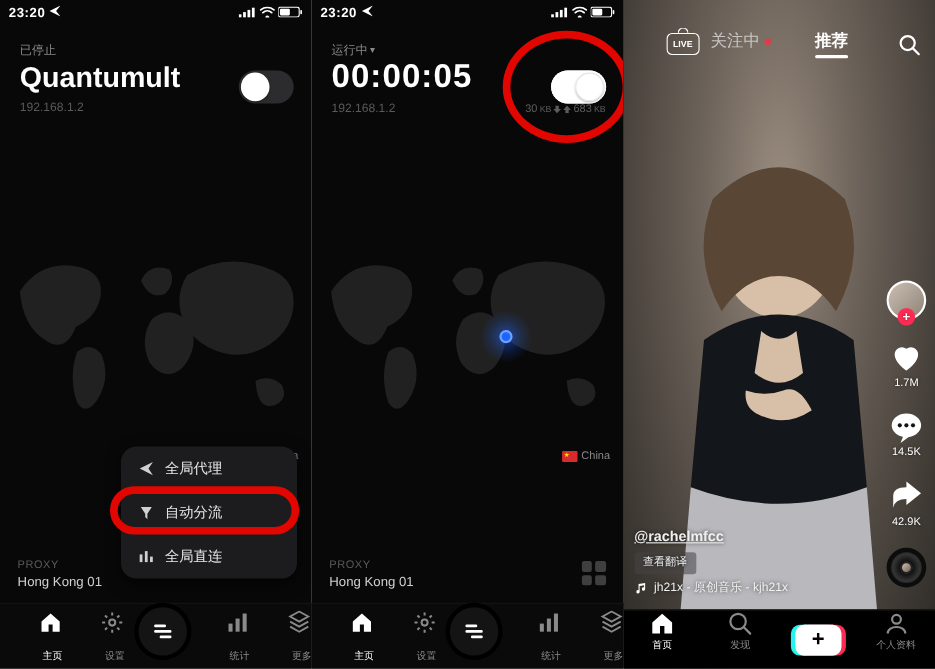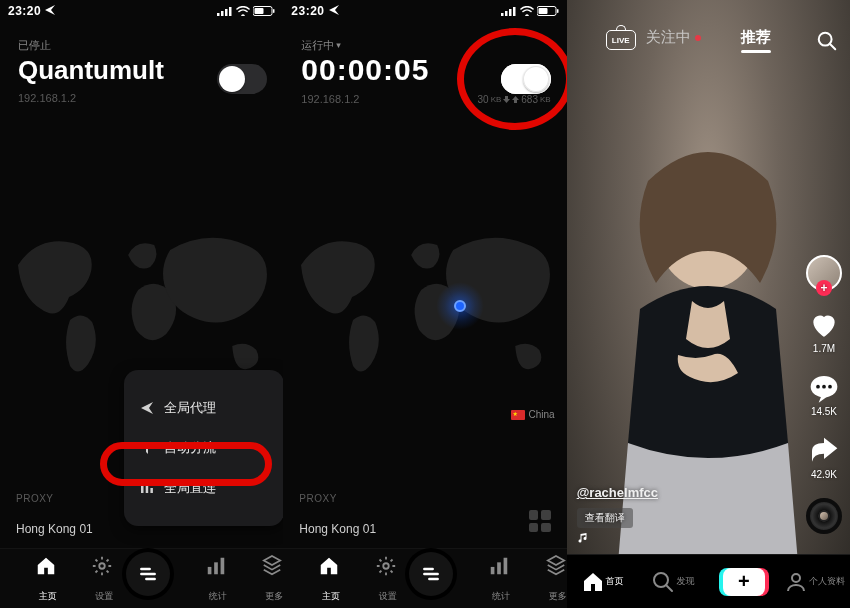--- a/index.html
+++ b/index.html
@@ -43,26 +43,26 @@
   .flag .star { position:absolute; left:2px; top:1px; font-size:6px; color:#ffde00; line-height:1; }
 
   
   .pulse { position: absolute; left: 177px; top: 306px; }
   .pulse .ring { position:absolute; width:48px; height:48px; left:-24px; top:-24px; border-radius:50%; background: radial-gradient(circle, rgba(30,100,255,.55) 0%, rgba(30,100,255,.15) 45%, rgba(30,100,255,0) 70%); }
   .pulse .dot { position:absolute; width:12px; height:12px; left:-6px; top:-6px; border-radius:50%; background:#1e64ff; border:2px solid #6ea2ff; }
 
   
   .proxy-block { position:absolute; left: 16px; bottom: 72px; }
   .proxy-label { font-size: 10px; color:#5a5a5a; letter-spacing:.5px; }
-  .proxy-val { font-size: 12px; color:#cfcfcf; margin-top:18px;text-align:right; }
+  .proxy-val { font-size: 12px; color:#cfcfcf; margin-top:3px;text-align:right; }
   .gridicon { position:absolute; right:16px; bottom:76px; width:22px; height:22px; display:grid; grid-template:1fr 1fr/1fr 1fr; gap:3px; }
   .gridicon span{ background:#3f3f3f; border-radius:2px; }
 
   
-  .popup { position:absolute; left:124px; bottom:82px; width:160px; background:#1c1c1e; border-radius:14px; padding:18px 0; box-shadow:0 4px 14px rgba(0,0,0,.6);}
+  .popup { position:absolute; left:110px; bottom:82px; width:160px; background:#1c1c1e; border-radius:14px; padding:0 0; box-shadow:0 4px 14px rgba(0,0,0,.6);}
   .popup .opt { display:flex; align-items:center; gap:10px; padding:11px 16px; font-size:13px; color:#e8e8e8;}
   .popup .opt svg{ flex:0 0 14px; }
   .popup .opt + .opt { border-top:none; }
 
   
   .tabbar { position:absolute; left:0; right:0; bottom:0; height:60px; background:#0a0a0a; display:flex; border-top:1px solid #141414;}
   .tab { flex:1; display:flex; flex-direction:column; align-items:flex-end; justify-content:center; gap:13px; color:#8a8a8a; font-size:9px;}
   .tab.active { color:#fff; }
   .tab svg { width:22px; height:22px; }
   .tab.fab { position:relative; }
@@ -92,21 +92,21 @@
   .tk-right .item{ display:flex; flex-direction:column; align-items:center; gap:2px; font-size:10px; color:#fff; text-shadow:0 0 3px rgba(0,0,0,.6);}
   .tk-right .avatar{ width:36px; height:36px; border-radius:50%; background:linear-gradient(135deg,#cbbfb3,#8f8377); border:2px solid #fff; position:relative;}
   .tk-right .plus{ position:absolute; bottom:-7px; left:50%; transform:translateX(-50%); width:16px; height:16px; border-radius:50%; background:#fe2c55; color:#fff; font-size:12px; line-height:16px; text-align:center; font-weight:700;}
   .tk-right .disc{ width:36px; height:36px; border-radius:50%; background:radial-gradient(circle,#222 28%, #111 30%, #333 60%, #111 100%); border:4px solid #0c0c0c; position:relative;}
   .tk-right .disc::after{ content:""; position:absolute; inset:10px; border-radius:50%; background:linear-gradient(135deg,#d4c2b0,#6b5f54);}
   .tk-bottom { position:absolute; left:10px; right:64px; bottom:64px; font-size:11px; color:#f0f0f0; text-shadow:0 0 4px rgba(0,0,0,.7); line-height:1.6;}
   .tk-bottom .user{ font-weight:600; font-size:13px;text-decoration:underline;}
   .tk-bottom .translate{ background:rgba(70,70,70,.55); padding:2px 8px; border-radius:3px; font-size:10px; display:inline-block; margin-top:4px;}
   .tk-bottom .music{ display:flex; align-items:center; gap:6px; margin-top:4px; font-size:11px;}
   .tk-tabbar { position:absolute; left:0; right:0; bottom:0; height:54px; background:#000; display:flex; border-top:1px solid #1a1a1a;}
-  .tk-tabbar .ttab{ flex:1; display:flex; flex-direction:row; align-items:center; justify-content:center; gap:1px; font-size:9px; color:#8a8a8a;}
+  .tk-tabbar .ttab{ flex:1; display:flex; flex-direction:column; align-items:center; gap:1px; font-size:9px; color:#8a8a8a;}
   .tk-tabbar .ttab.active{ color:#fff;}
   .tk-tabbar .ttab svg{ width:24px; height:24px;}
   .tk-tabbar .mid{ flex:1; display:flex; align-items:center; justify-content:center;}
   .tk-tabbar .midbtn{ width:42px; height:28px; border-radius:8px; position:relative; background:#fff;}
   .tk-tabbar .midbtn::before, .tk-tabbar .midbtn::after{ content:""; position:absolute; top:0; width:42px; height:28px; border-radius:8px;}
   .tk-tabbar .midbtn::before{ left:-4px; background:#25f4ee;}
   .tk-tabbar .midbtn::after{ right:-4px; background:#fe2c55;}
   .tk-tabbar .midbtn .face{ position:absolute; inset:0; background:#fff; border-radius:8px; display:flex; align-items:center; justify-content:center; z-index:1; color:#000; font-size:20px; font-weight:700;}
 </style>
 </head>
@@ -462,20 +462,21 @@
         </div>
     </div>
 
     <div class="tk-bottom">
       <div class="user">@rachelmfcc</div>
       <span class="translate">查看翻译</span>
       <div class="music">
         <svg width="12" height="12" viewBox="0 0 24 24">
             <path d="M9 18a3 3 0 1 1-2-2.8V4l12-2v11a3 3 0 1 1-2-2.8V6L9 7.6V18z" fill="#fff"></path>
           </svg>
+        <span>jh21x - 原创音乐 - kjh21x</span>
       </div>
     </div>
 
     <div class="tk-tabbar">
       <div class="ttab active">
         <svg viewBox="0 0 24 24">
             <path d="M3 11 L12 3 L21 11 V21 H14 V14 H10 V21 H3 Z" fill="currentColor"></path>
           </svg>
         <span>首页</span>
         </div>

